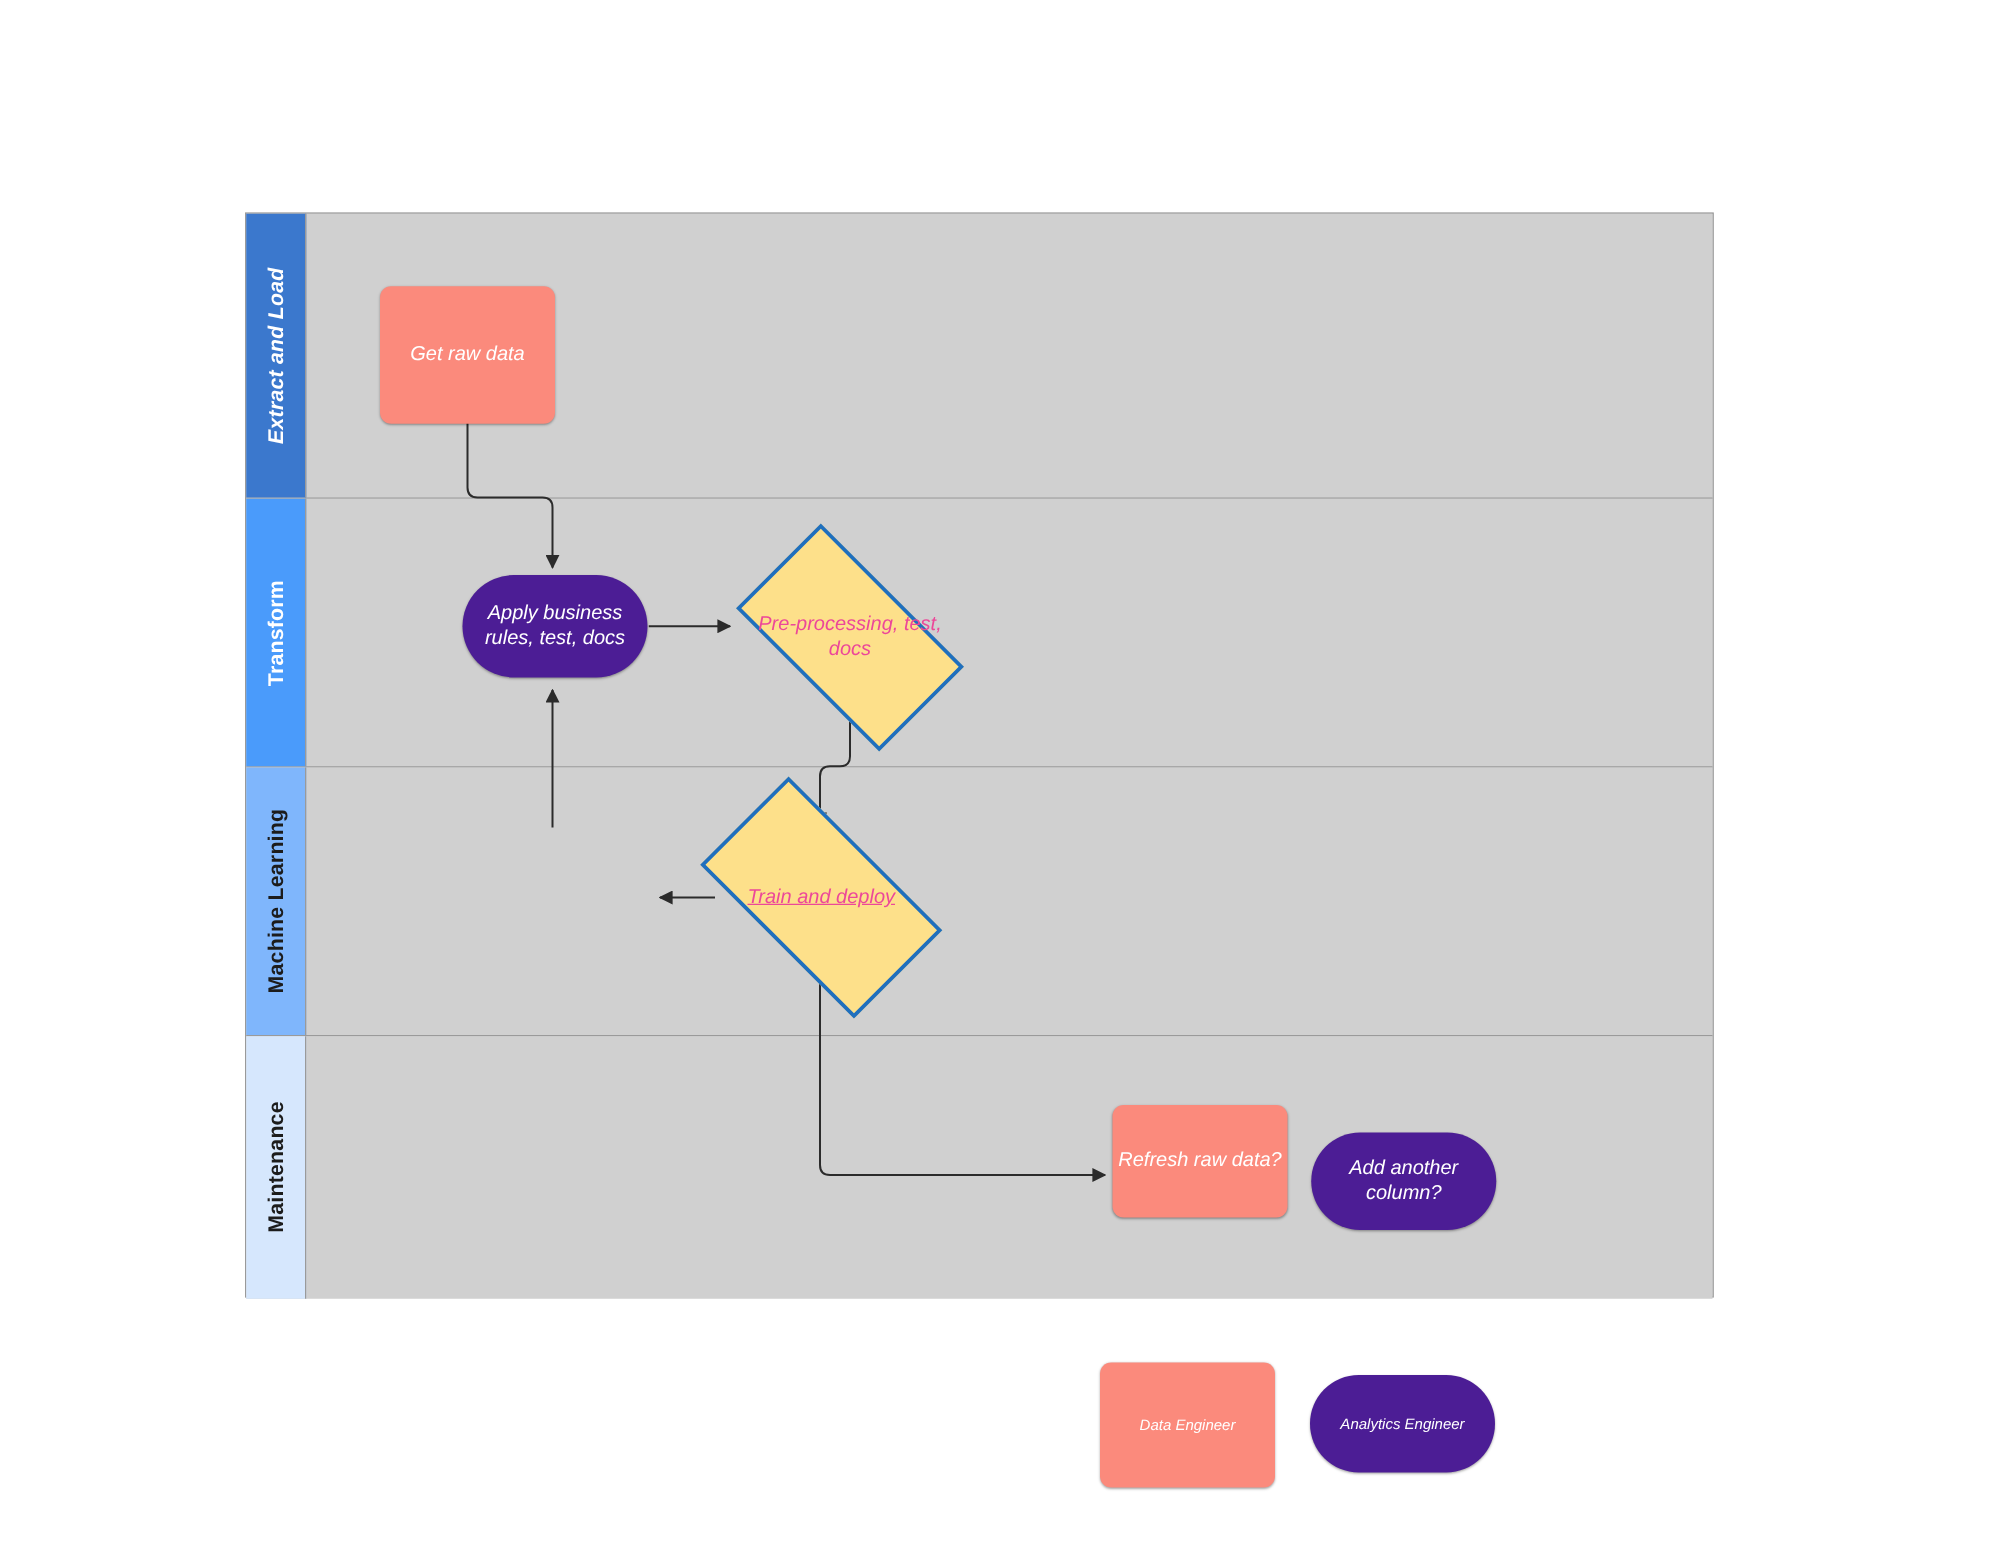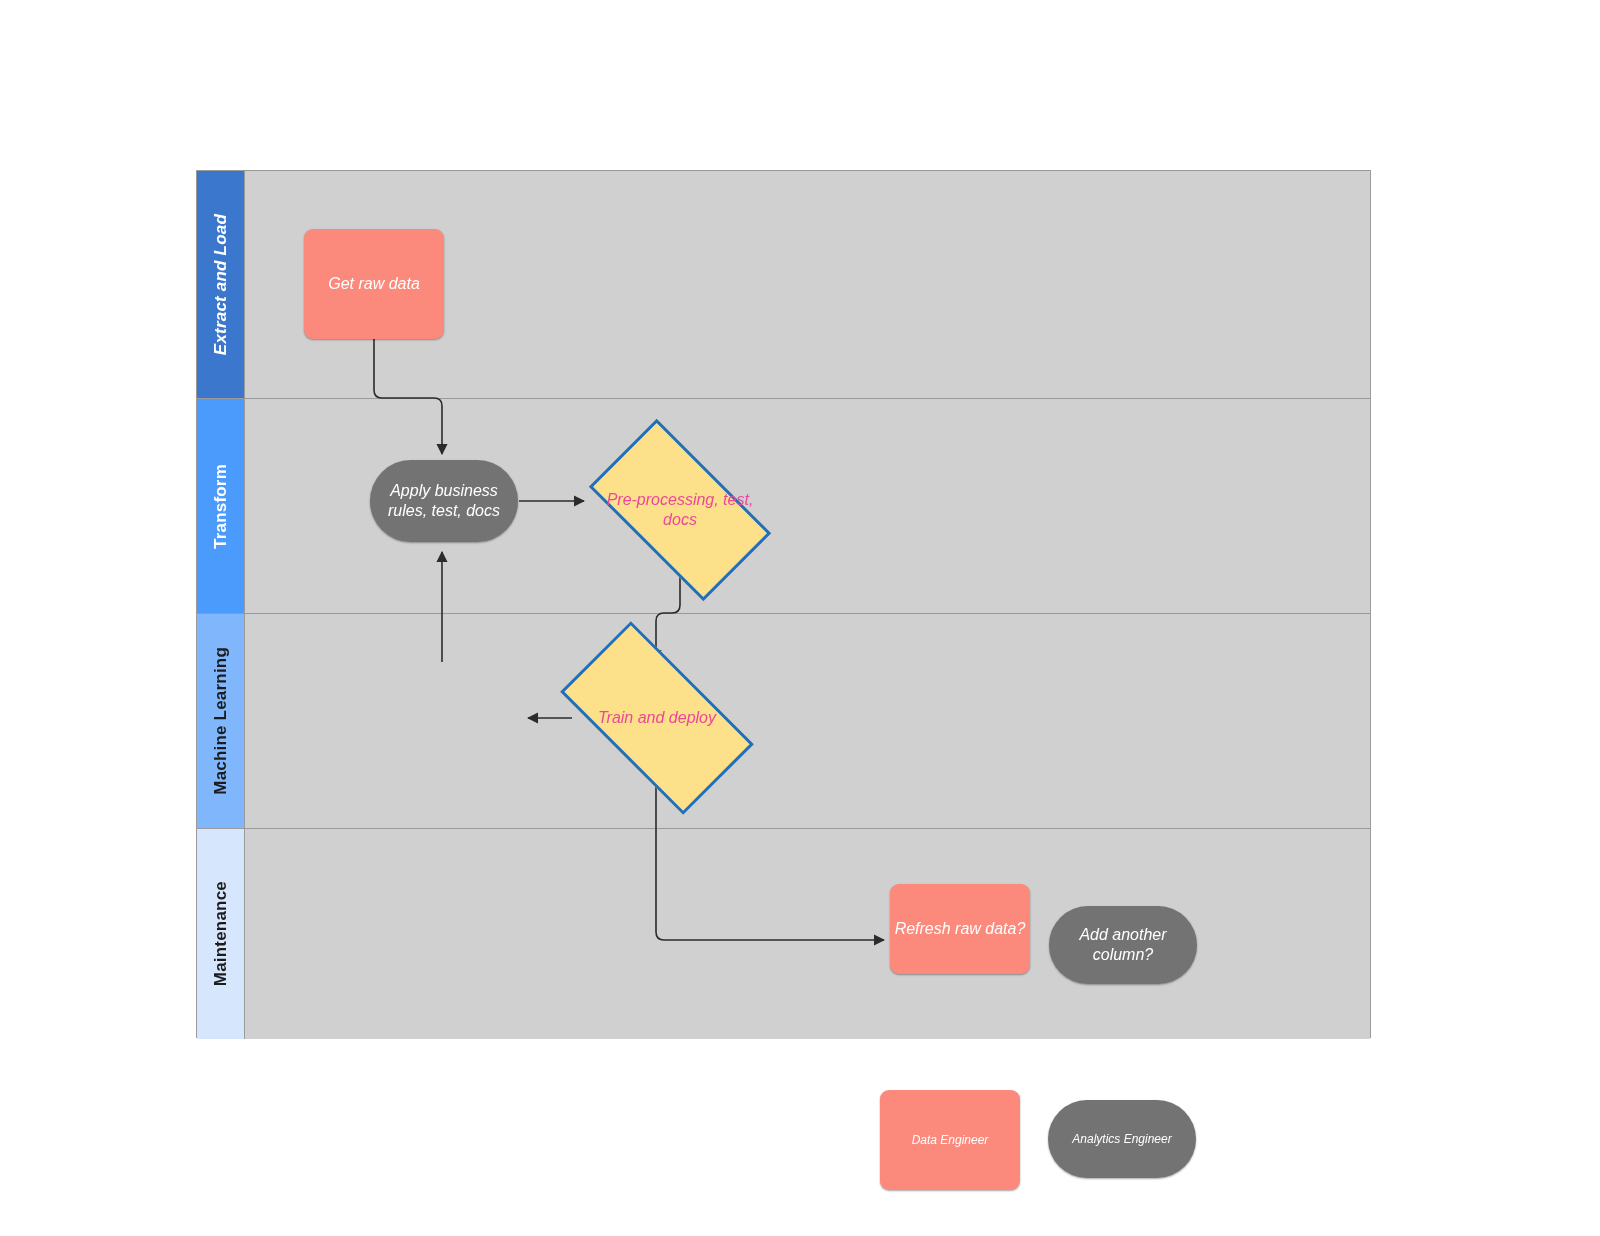--- a/index.html
+++ b/index.html
@@ -31,21 +31,21 @@
   .lane-4 .lane-header{background:#d6e7fd;}
   .lane-4 .lane-title{color:#1c1c1c;}
 
   
   .node{position:absolute;display:flex;align-items:center;justify-content:center;
         text-align:center;font-style:italic;font-size:16px;line-height:1.22;
         box-sizing:border-box;}
 
   .shape-box{background:#fb8a7c;color:#ffffff;border-radius:9px;
              box-shadow:0 1px 2px rgba(0,0,0,.35);}
-  .shape-stadium{background:#737373;color:#ffffff;border-radius:999px;
+  .shape-stadium{background:#4c1d95;color:#ffffff;border-radius:999px;
                  box-shadow:0 1px 2px rgba(0,0,0,.35);}
   .shape-diamond{color:#ec4899;background:transparent;}
   .shape-diamond .dia-bg{position:absolute;left:0;top:0;width:100%;height:100%;
         background:#fde08a;border:3px solid #1f6fbe;
         transform:rotate(45deg);box-sizing:border-box;}
   .shape-diamond .dia-label{position:relative;z-index:2;padding:0 4px;}
 
   
   svg.edges{position:absolute;left:0;top:0;width:1600px;height:1236px;
             pointer-events:none;overflow:visible;}
@@ -113,21 +113,21 @@
   <div class="node shape-stadium" style="left:370px;top:460px;width:148px;height:82px;">
     <span>Apply business rules, test, docs</span>
   </div>
 
   <div class="node shape-diamond" style="left:599px;top:462px;width:162px;height:96px;">
     <span class="dia-bg"></span>
     <span class="dia-label">Pre-processing, test, docs</span>
   </div>
 
 
-  <div class="node shape-diamond" style="left:570px;top:668px;width:174px;height:100px;">
+  <div class="node shape-diamond" style="left:570px;top:668px;width:174px;height:100px;text-decoration:underline;">
     <span class="dia-bg"></span>
     <span class="dia-label">Train and deploy</span>
   </div>
 
   <div class="node shape-box" style="left:890px;top:884px;width:140px;height:90px;">
     <span>Refresh raw data?</span>
   </div>
 
   <div class="node shape-stadium" style="left:1049px;top:906px;width:148px;height:78px;">
     <span>Add another column?</span>

